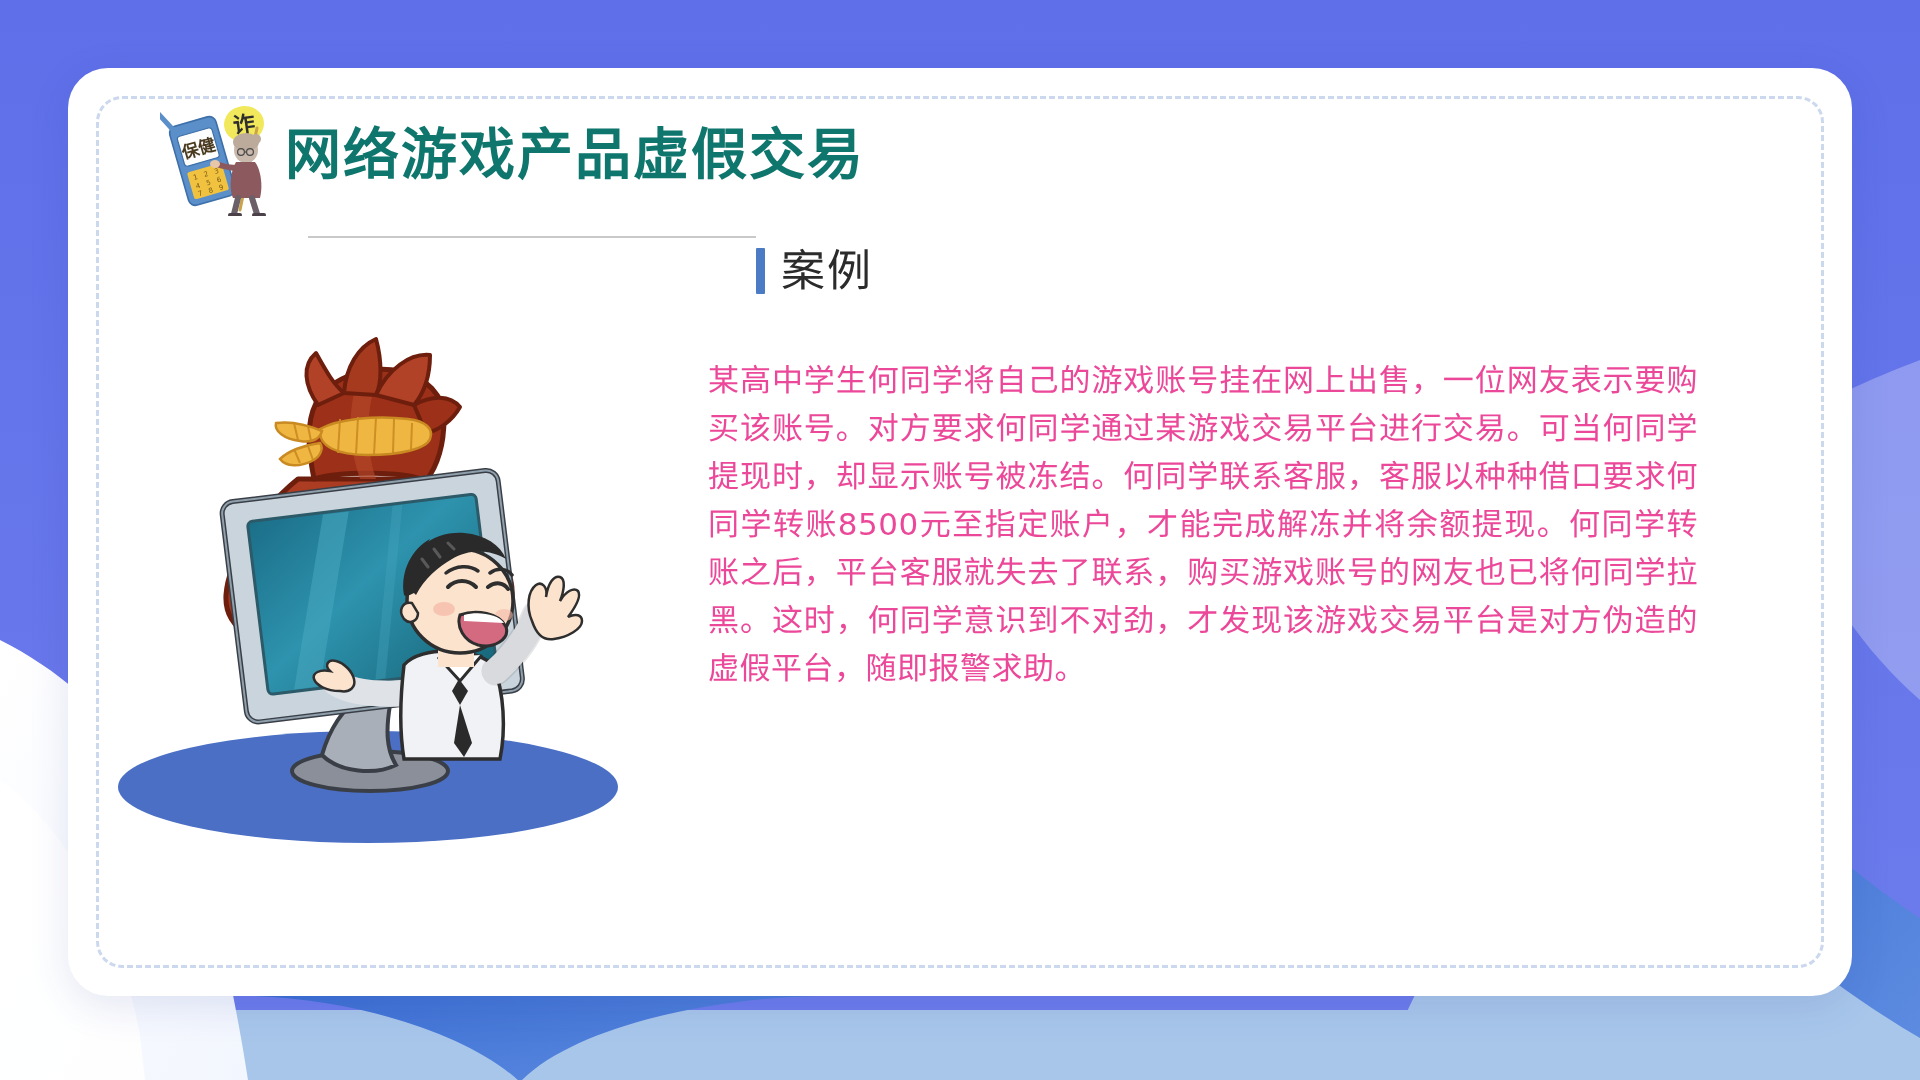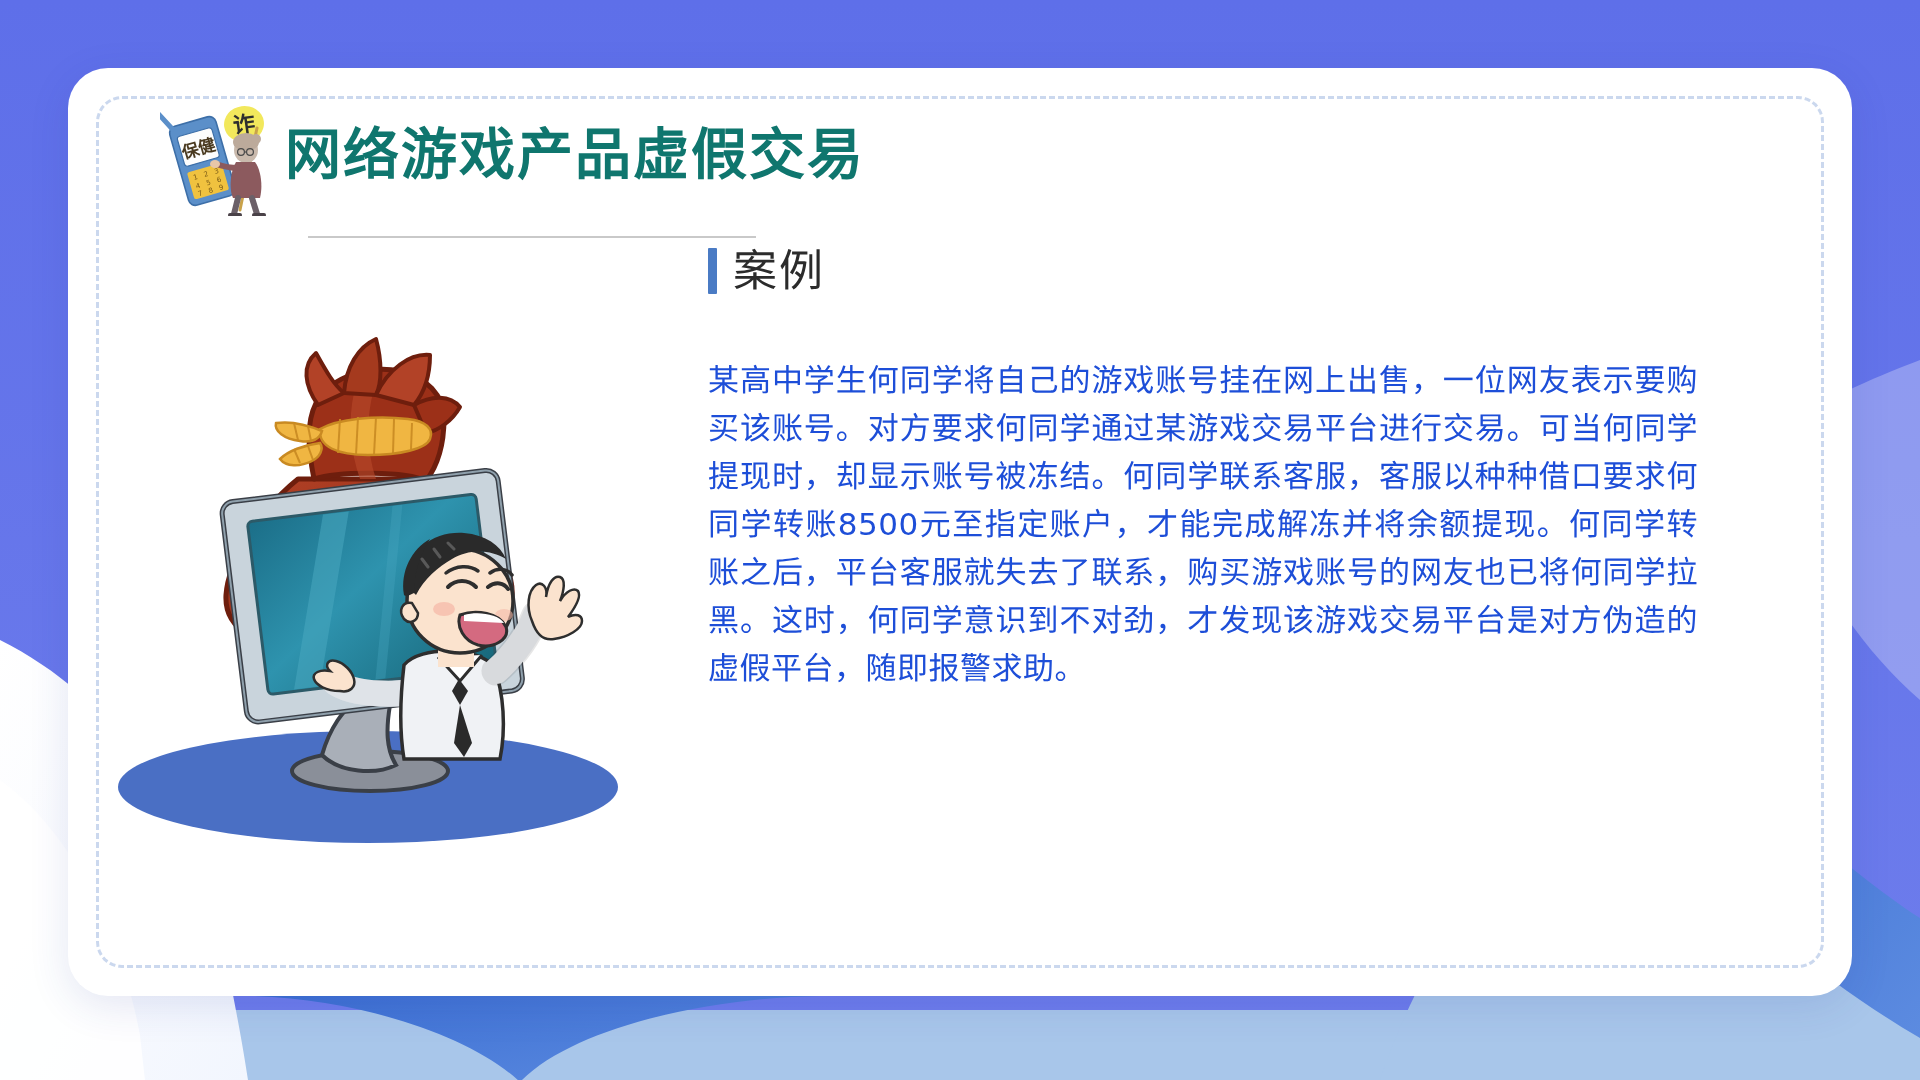--- a/index.html
+++ b/index.html
@@ -63,40 +63,40 @@
     width:560px; height:640px;
   }
   #case-illustration svg { width:100%; height:100%; display:block; }
 
   
   #case-panel {
     position:absolute;
     left:640px; top:180px;
     width:1040px;
   }
-  #case-heading-row { display:flex; align-items:center; gap:16px; }
+  #case-heading-row { display:flex; align-items:center; gap:16px;margin-left:48px; }
   #case-heading-bar {
     width:9px; height:46px;
     background:#4A7BC4;
     flex:none;
     border-radius:1px;
   }
   #case-heading-text {
     font-size:44px;
     color:#2B2B2B;
     font-weight:400;
     line-height:1;
     letter-spacing:2px;
   }
   #case-body {
     margin-top:62px;
     width:990px;
     font-size:31px;
     line-height:48px;
-    color:#1d4ed8;
+    color:#ec4899;
     text-align:justify;
     text-justify:inter-ideograph;
     letter-spacing:.5px;
   }
 </style>
 </head>
 <body>
 
 <div id="bg-layer">
   <svg viewBox="0 0 1920 1080" xmlns="http://www.w3.org/2000/svg" aria-hidden="true">

